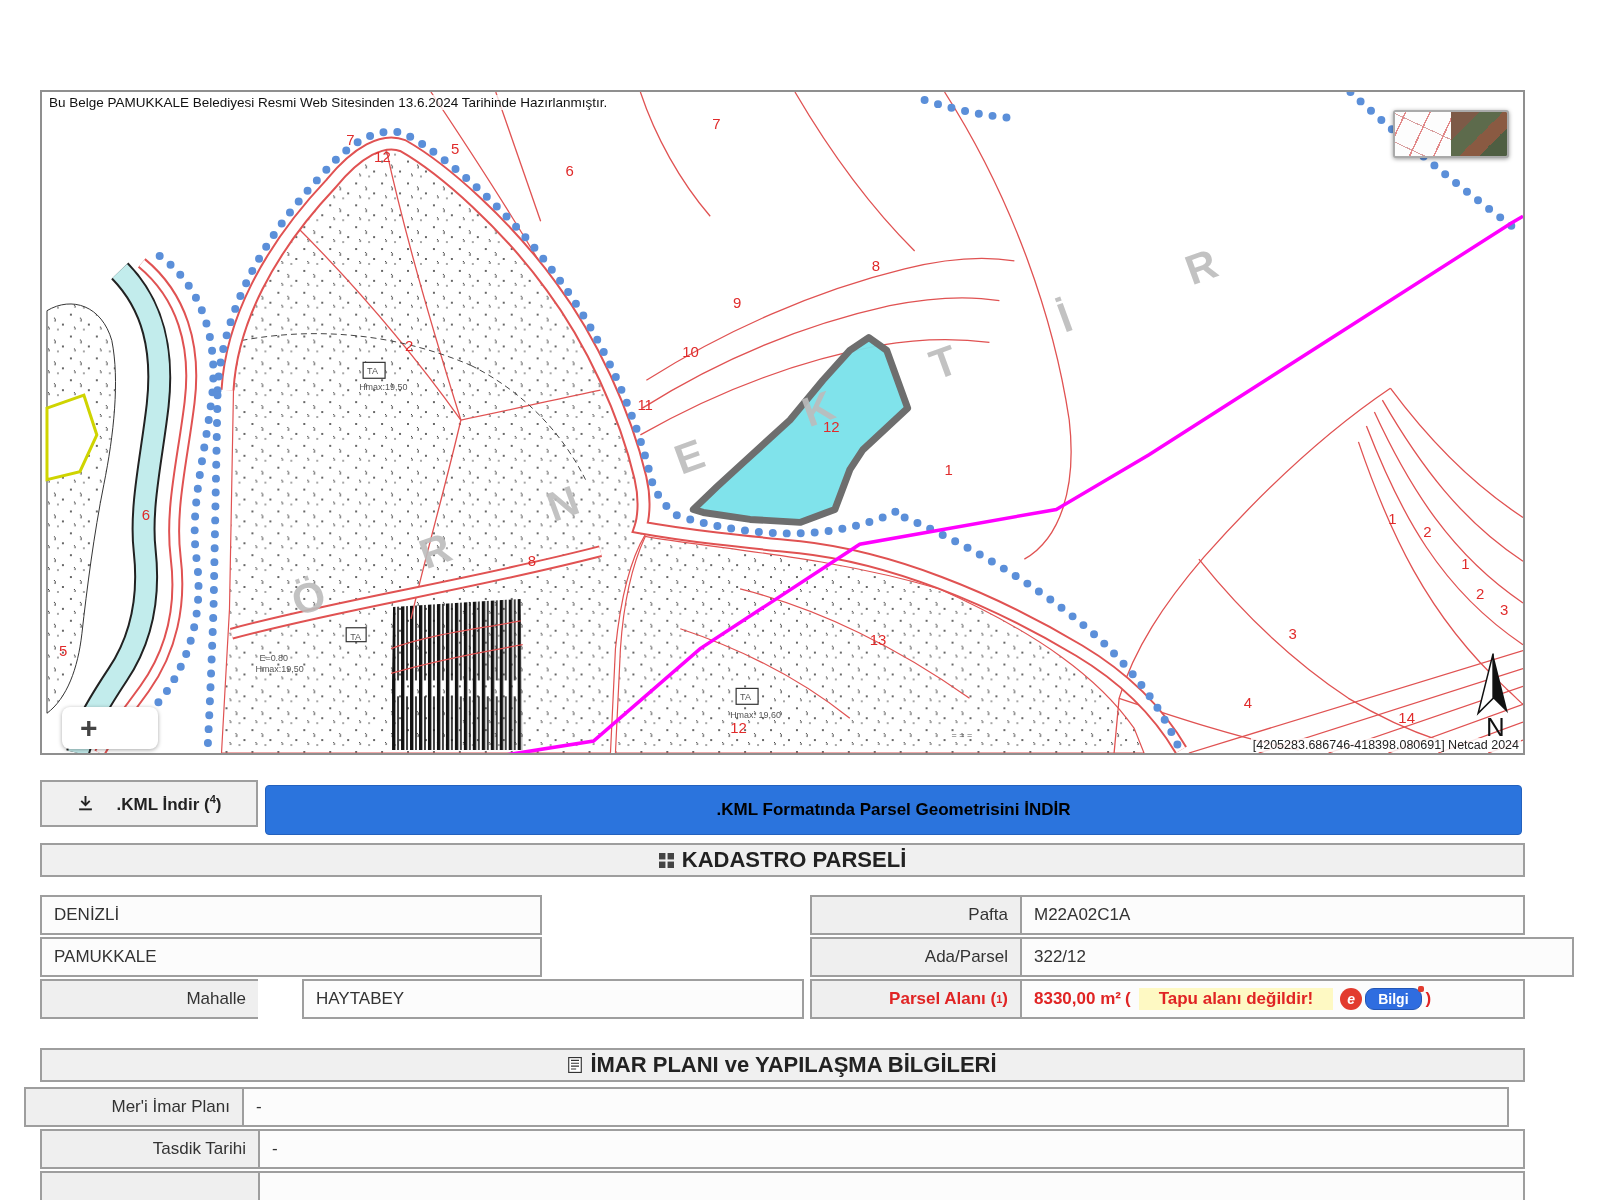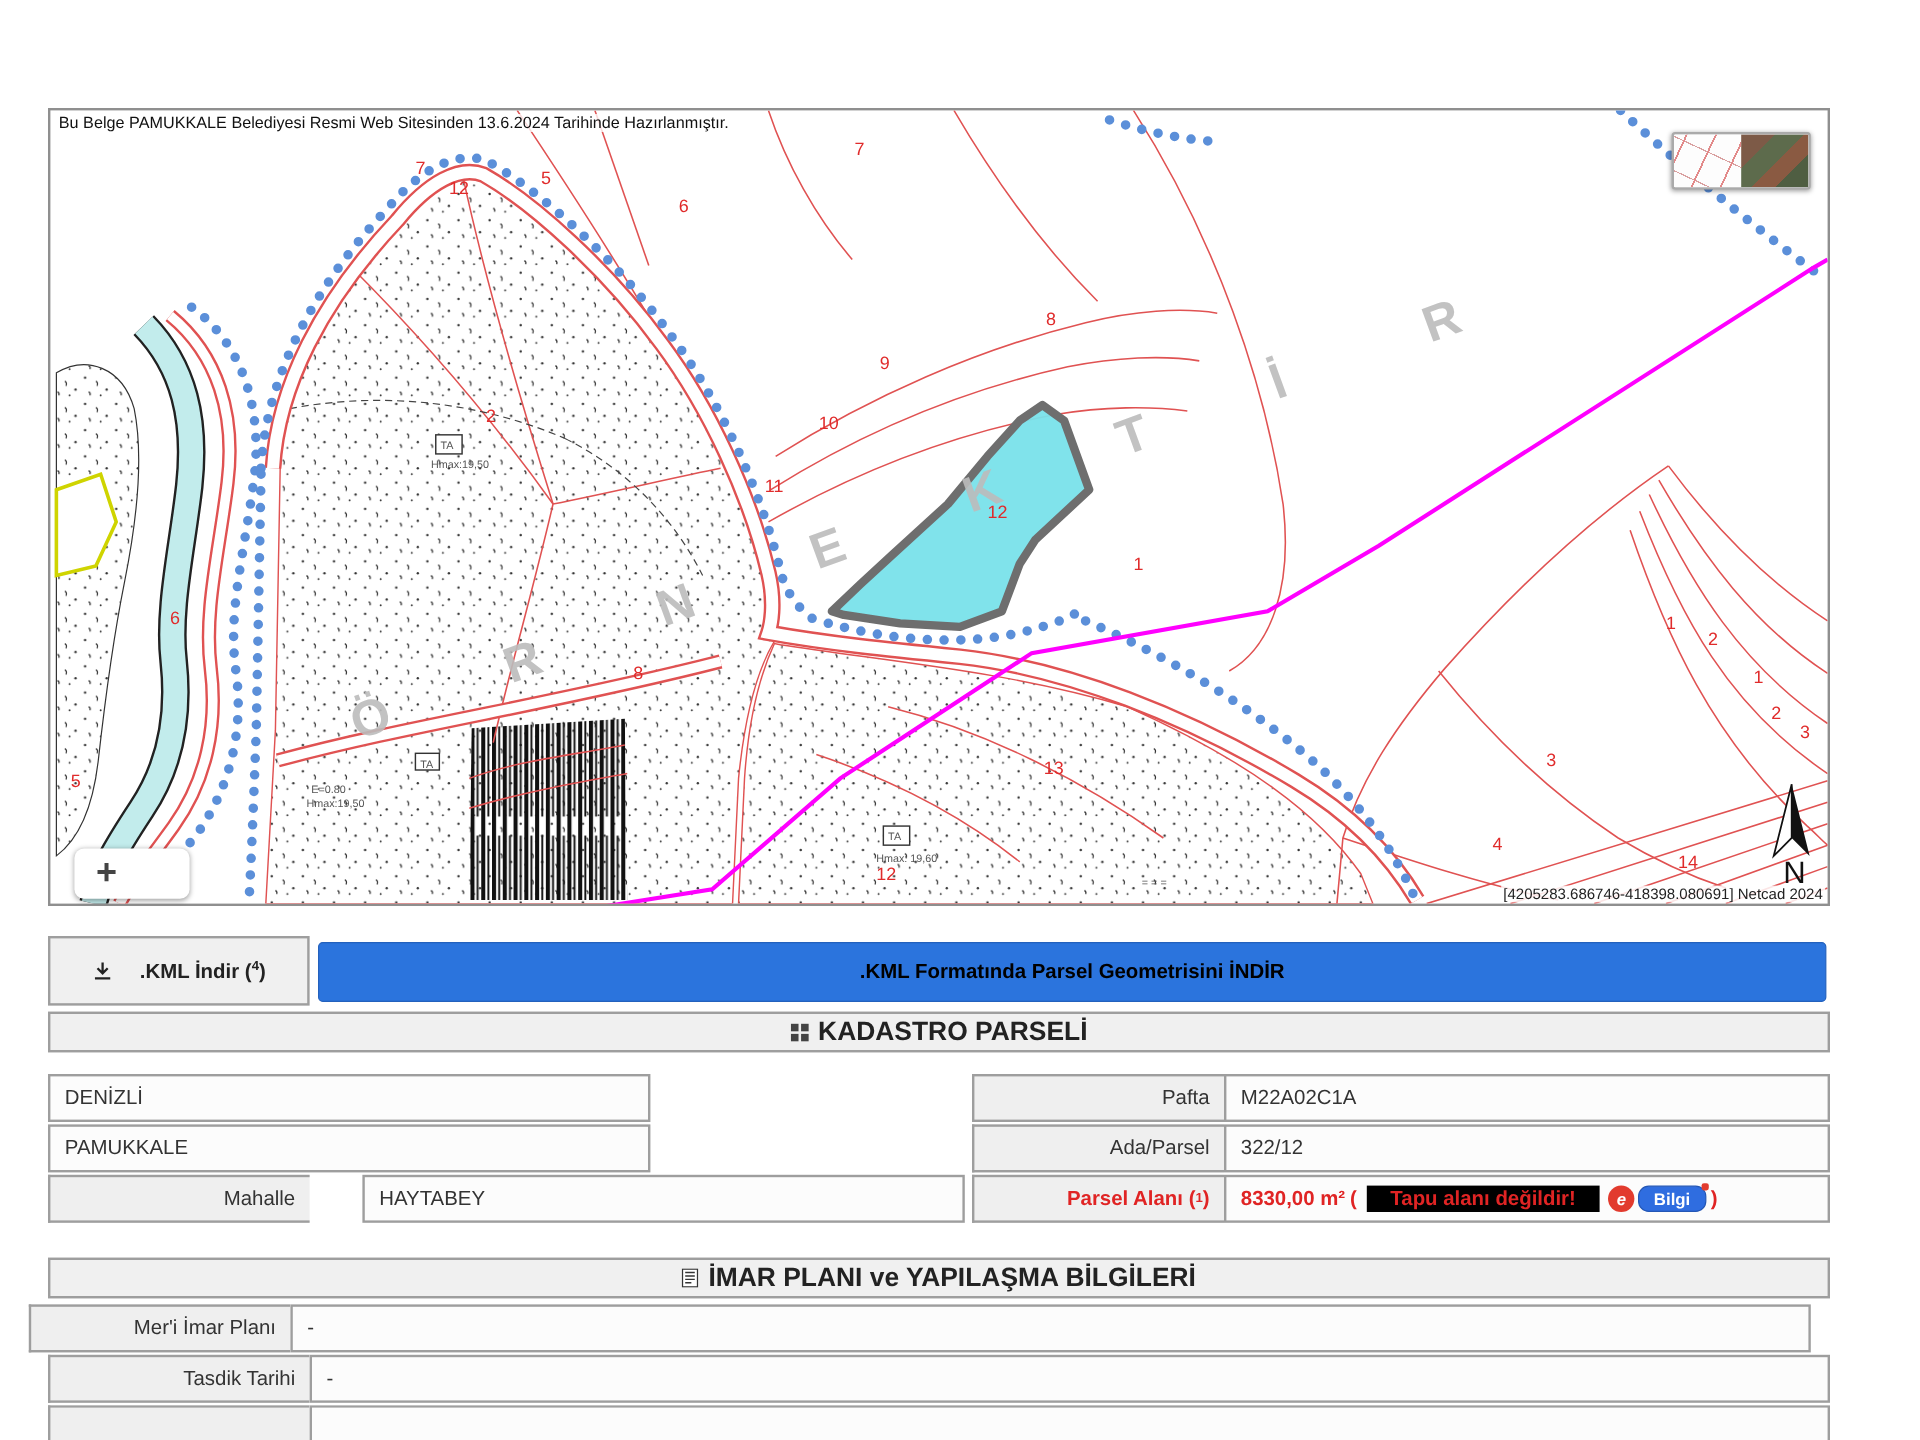--- a/index.html
+++ b/index.html
@@ -20,35 +20,35 @@
   #inset .sathalf{background:
      linear-gradient(135deg,#7d5a47 0 28%,#5d6b4c 28% 52%,#8a5a42 52% 72%,#4f5e42 72% 100%);}
   #zoomctl{left:20px;bottom:4px;width:96px;height:42px;background:#fff;border-radius:8px;
            box-shadow:0 1px 4px rgba(0,0,0,.35);z-index:5;display:flex;align-items:center;}
   #zoomctl span{font-size:30px;font-weight:bold;color:#444;margin-left:18px;line-height:1;}
   .pnum{fill:#e02b2b;font-size:15px;font-family:"Liberation Sans",sans-serif;}
   .wm{fill:#bcbcbc;font-size:42px;font-weight:bold;opacity:.9;font-family:"Liberation Sans",sans-serif;}
   .tiny{fill:#555;font-size:9px;font-family:"Liberation Sans",sans-serif;}
   
   .graybox{background:#f0f0f0;border:2px solid #9e9e9e;box-sizing:border-box;}
-  #kml-side{left:40px;top:780px;width:218px;height:58px;display:flex;align-items:center;justify-content:center;gap:23px;
+  #kml-side{left:40px;top:780px;width:218px;height:47px;display:flex;align-items:center;justify-content:center;gap:23px;
             font-size:17px;font-weight:bold;color:#222;}
   #kml-btn{left:265px;top:785px;width:1255px;height:48px;background:#2b74dd;border:1px solid #2361bd;border-radius:4px;
            color:#000000;font-size:17px;font-weight:bold;display:flex;align-items:center;justify-content:center;cursor:pointer;}
   .bar{left:40px;width:1485px;height:34px;display:flex;align-items:center;justify-content:center;gap:8px;
        font-size:22px;font-weight:bold;color:#222;}
   #kad-bar{top:843px;}
   #imar-bar{top:1048px;}
   .trow{position:absolute;height:40px;display:flex;}
   .cell{box-sizing:border-box;border:2px solid #9e9e9e;display:flex;align-items:center;font-size:17px;}
   .lbl{background:#efefef;justify-content:flex-end;padding-right:12px;border-right:none;}
   .val{background:#fcfcfc;padding-left:12px;}
   .red{color:#e02424;}
   .bold{font-weight:bold;}
-  .warn{background:#000000;color:#e02424;font-weight:bold;padding:1px 20px;margin:0 4px;}
+  .warn{background:#fef9c3;color:#e02424;font-weight:bold;padding:1px 20px;margin:0 4px;}
   .info-circle{display:inline-flex;width:22px;height:22px;border-radius:50%;background:#e23b2e;color:#fff;
                font-weight:bold;font-size:14px;align-items:center;justify-content:center;margin:0 3px;font-style:italic;}
   .bilgi{background:#2f6de0;border:1px solid #2356b5;color:#fff;border-radius:9px;font-size:14px;font-weight:bold;
          padding:2px 12px;position:relative;cursor:pointer;margin-right:4px;}
   .bilgi::after{content:"";position:absolute;top:-3px;right:-3px;width:6px;height:6px;background:#e23b2e;border-radius:2px;}
   sup{font-size:11px;}
 </style>
 </head>
 <body>
 
@@ -245,21 +245,21 @@
   <div class="cell lbl" style="width:218px;">Mahalle</div>
   <div class="cell val" style="width:502px;">HAYTABEY</div>
 </div>
 
 <div class="trow" style="left:810px;top:895px;">
   <div class="cell lbl" style="width:210px;">Pafta</div>
   <div class="cell val" style="width:505px;">M22A02C1A</div>
 </div>
 <div class="trow" style="left:810px;top:937px;">
   <div class="cell lbl" style="width:210px;">Ada/Parsel</div>
-  <div class="cell val" style="width:505px;">322/12</div>
+  <div class="cell val" style="width:554px;">322/12</div>
 </div>
 <div class="trow" style="left:810px;top:979px;">
   <div class="cell lbl red bold" style="width:210px;">
     <span>Parsel Alanı (</span>
       <sup>1</sup>
       <span>)</span>
   </div>
   <div class="cell val" style="width:505px;">
     <span class="red bold">8330,00 m²</span>
     <span class="red bold" style="margin:0 4px;">(</span>

